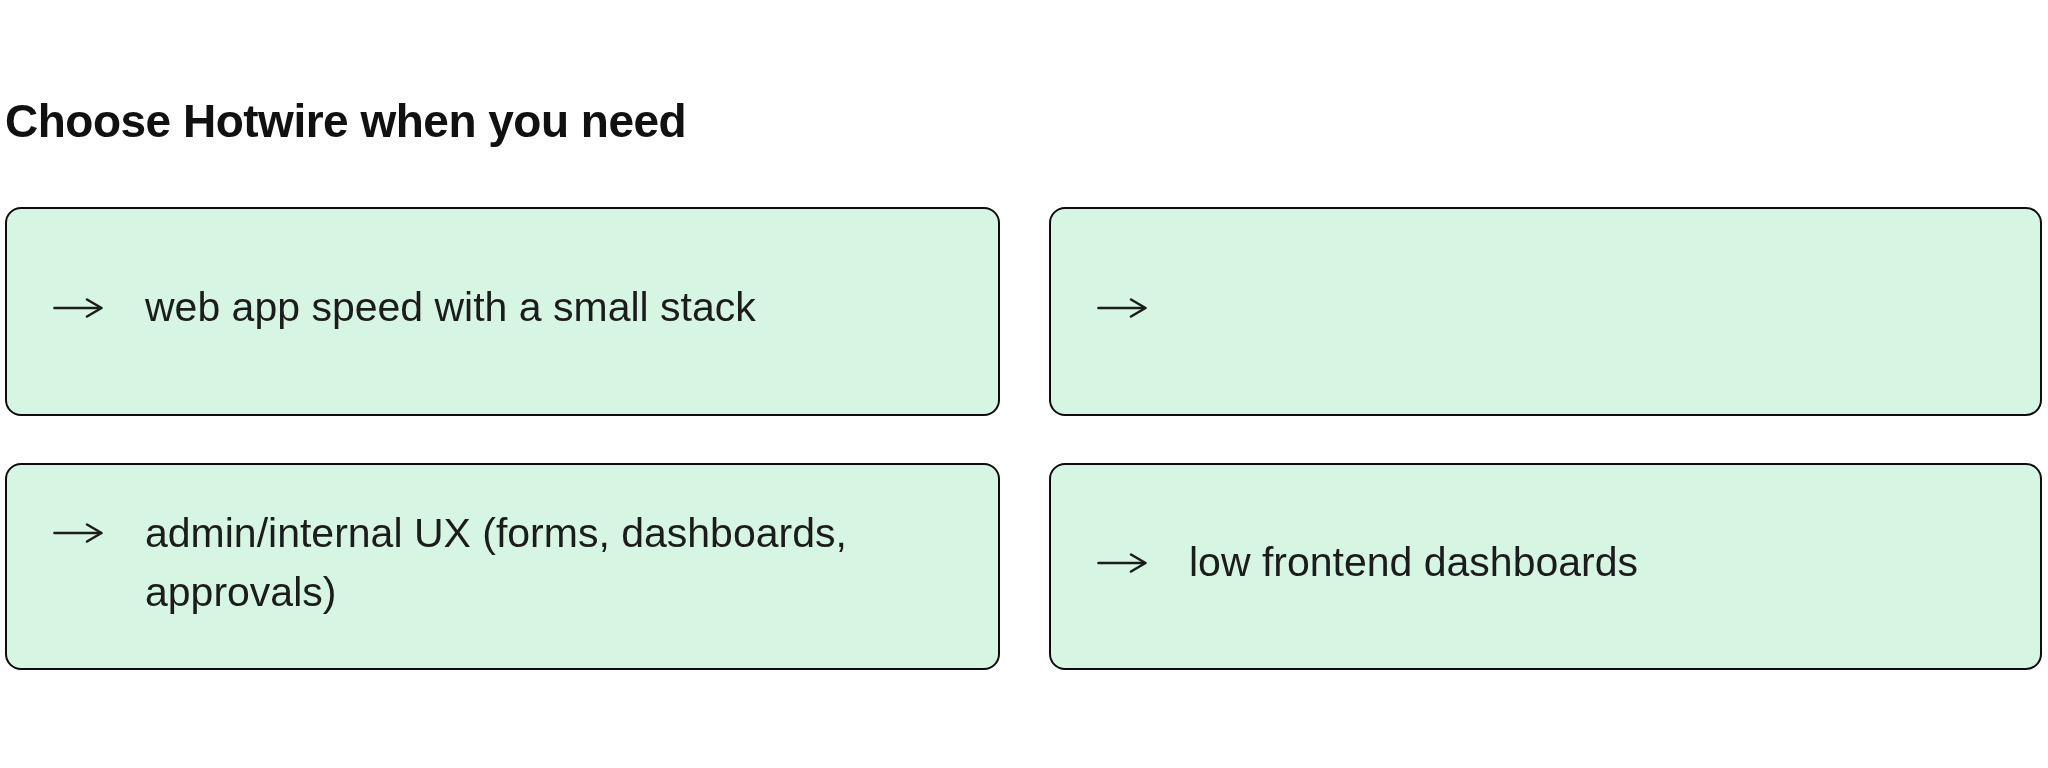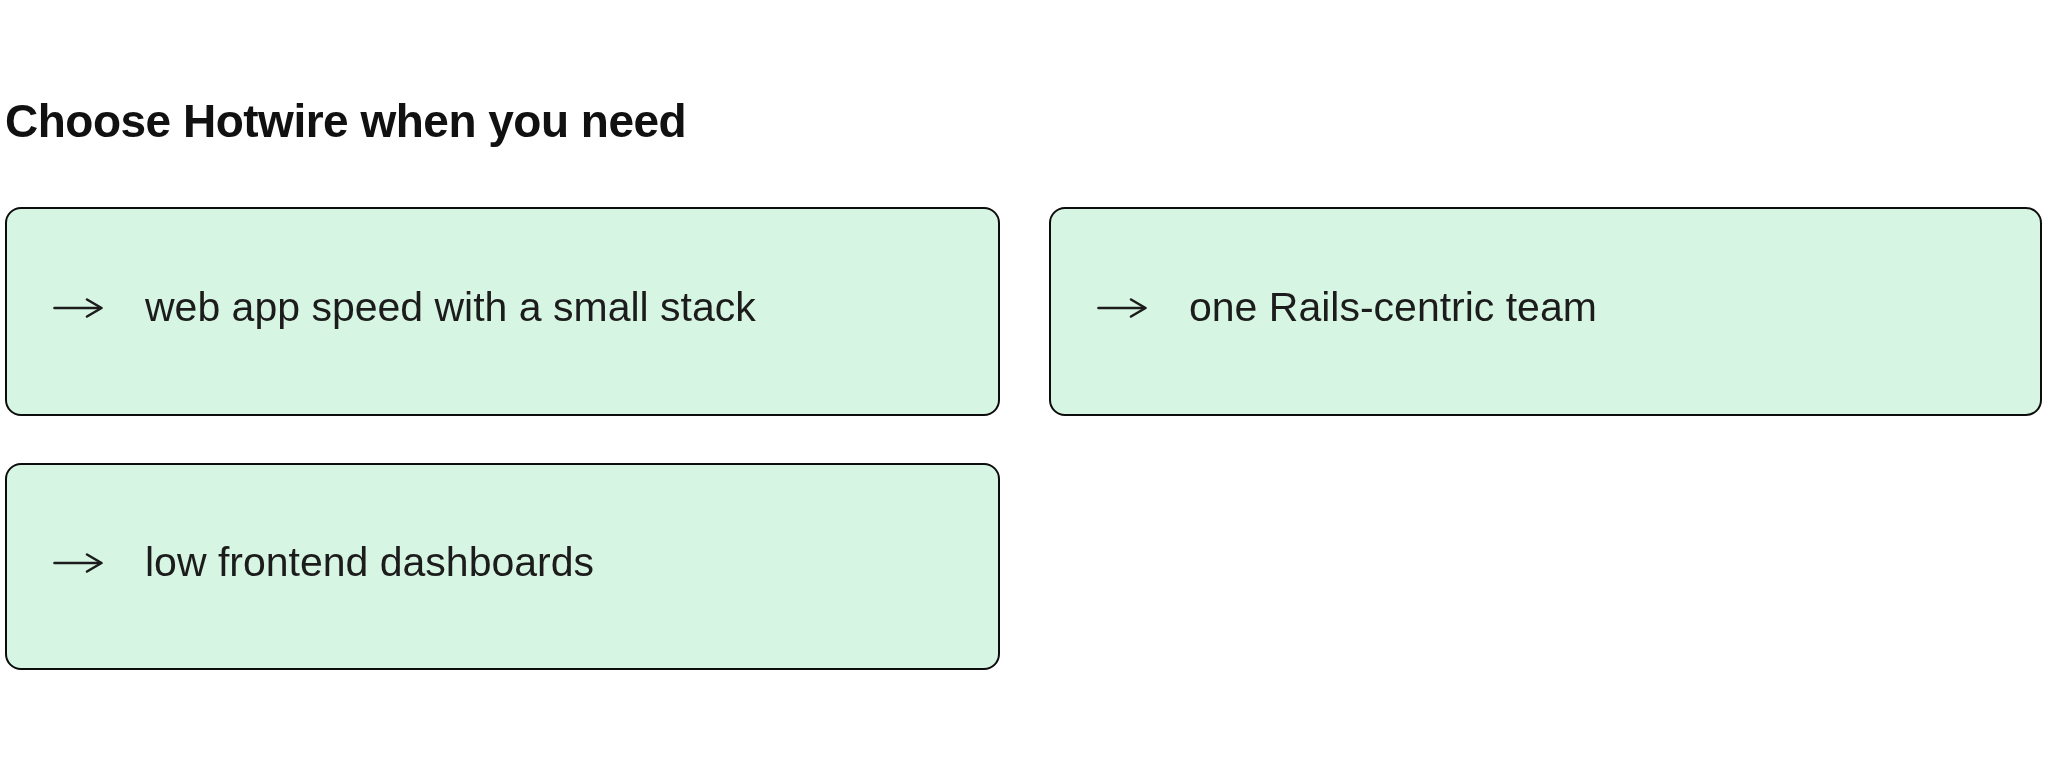--- a/index.html
+++ b/index.html
@@ -95,24 +95,34 @@
     </div>
 
     <div class="card">
       <div class="card-row">
         <span class="arrow">
           <svg width="52" height="30" viewBox="0 0 52 30" fill="none" xmlns="http://www.w3.org/2000/svg">
             <path d="M1.5 15 H47" stroke="#1c1c1c" stroke-width="2.6" stroke-linecap="round"></path>
             <path d="M34 6.5 L48.5 15 L34 23.5" stroke="#1c1c1c" stroke-width="2.6" stroke-linecap="round" stroke-linejoin="round" fill="none"></path>
           </svg>
         </span>
-        <span class="card-label">one Rails-centric team</span>
       </div>
     </div>
 
+    <div class="card">
+      <div class="card-row">
+        <span class="arrow">
+          <svg width="52" height="30" viewBox="0 0 52 30" fill="none" xmlns="http://www.w3.org/2000/svg">
+            <path d="M1.5 15 H47" stroke="#1c1c1c" stroke-width="2.6" stroke-linecap="round"></path>
+            <path d="M34 6.5 L48.5 15 L34 23.5" stroke="#1c1c1c" stroke-width="2.6" stroke-linecap="round" stroke-linejoin="round" fill="none"></path>
+          </svg>
+        </span>
+        <span class="card-label">admin/internal UX (forms, dashboards, approvals)</span>
+      </div>
+    </div>
 
     <div class="card">
       <div class="card-row">
         <span class="arrow">
           <svg width="52" height="30" viewBox="0 0 52 30" fill="none" xmlns="http://www.w3.org/2000/svg">
             <path d="M1.5 15 H47" stroke="#1c1c1c" stroke-width="2.6" stroke-linecap="round"></path>
             <path d="M34 6.5 L48.5 15 L34 23.5" stroke="#1c1c1c" stroke-width="2.6" stroke-linecap="round" stroke-linejoin="round" fill="none"></path>
           </svg>
         </span>
         <span class="card-label">low frontend dashboards</span>

